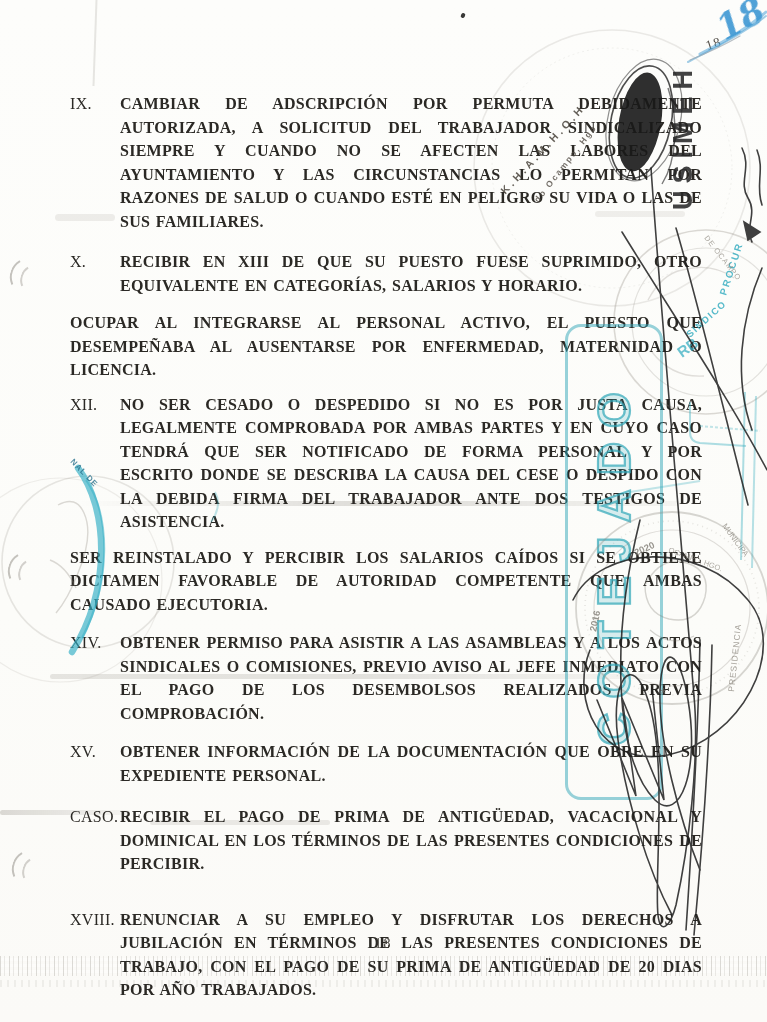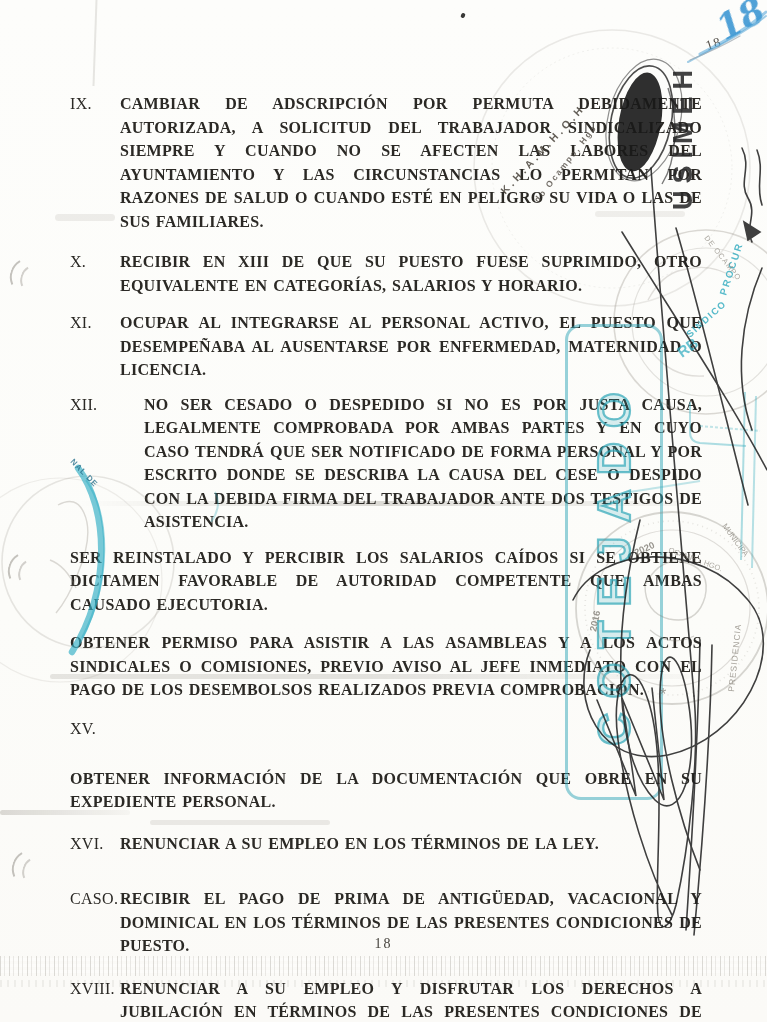--- a/index.html
+++ b/index.html
@@ -14,24 +14,24 @@
   .item .num{
     flex:0 0 50px;width:50px;font-weight:400;font-size:16px;line-height:23.5px;
     color:#2b2925;letter-spacing:.3px;white-space:nowrap;
   }
   .item .txt{
     flex:1;font-weight:700;font-size:16px;line-height:23.5px;color:#2b2925;
     text-align:justify;letter-spacing:.25px;word-spacing:1.5px;
   }
   .item:nth-child(2){margin-top:17px;}
   .item:nth-child(3){margin-top:14px;}
-  .item:nth-child(4){margin-top:11px;gap:24px;}
+  .item:nth-child(4){margin-top:11px;}
   .item:nth-child(5){margin-top:12px;}
   .item:nth-child(6){margin-top:15px;}
-  .item:nth-child(7){margin-top:15px;flex-direction:column;}
+  .item:nth-child(7){margin-top:15px;}
   .item:nth-child(8){margin-top:18px;}
   .item:nth-child(9){margin-top:32px;}
   .item:nth-child(10){margin-top:19px;}
   
   .pn-bottom{position:absolute;left:0;right:0;top:936px;text-align:center;
     font-size:14px;letter-spacing:2px;color:#45423c;}
   .pn-top{position:absolute;left:706px;top:36px;font-size:13.5px;color:#55514b;
     letter-spacing:1px;transform:rotate(-18deg);}
   .pn-hand{position:absolute;left:716px;top:-2px;font-family:"DejaVu Serif",serif;
     font-style:italic;font-weight:700;font-size:35px;color:rgba(56,148,210,.88);
@@ -104,44 +104,40 @@
   <div class="doc">
     <div class="item">
       <span class="num">IX.</span>
       <span class="txt">CAMBIAR DE ADSCRIPCIÓN POR PERMUTA DEBIDAMENTE AUTORIZADA, A SOLICITUD DEL TRABAJADOR SINDICALIZADO SIEMPRE Y CUANDO NO SE AFECTEN LAS LABORES DEL AYUNTAMIENTO Y LAS CIRCUNSTANCIAS LO PERMITAN POR RAZONES DE SALUD O CUANDO ESTÉ EN PELIGRO SU VIDA O LAS DE SUS FAMILIARES.</span>
     </div>
     <div class="item">
       <span class="num">X.</span>
       <span class="txt">RECIBIR EN XIII DE QUE SU PUESTO FUESE SUPRIMIDO, OTRO EQUIVALENTE EN CATEGORÍAS, SALARIOS Y HORARIO.</span>
     </div>
     <div class="item">
-      <span class="num">XI.</span>
       <span class="txt">OCUPAR AL INTEGRARSE AL PERSONAL ACTIVO, EL PUESTO QUE DESEMPEÑABA AL AUSENTARSE POR ENFERMEDAD, MATERNIDAD O LICENCIA.</span>
     </div>
     <div class="item">
       <span class="num">XII.</span>
       <span class="txt">NO SER CESADO O DESPEDIDO SI NO ES POR JUSTA CAUSA, LEGALMENTE COMPROBADA POR AMBAS PARTES Y EN CUYO CASO TENDRÁ QUE SER NOTIFICADO DE FORMA PERSONAL Y POR ESCRITO DONDE SE DESCRIBA LA CAUSA DEL CESE O DESPIDO CON LA DEBIDA FIRMA DEL TRABAJADOR ANTE DOS TESTIGOS DE ASISTENCIA.</span>
     </div>
     <div class="item">
       <span class="txt">SER REINSTALADO Y PERCIBIR LOS SALARIOS CAÍDOS SI SE OBTIENE DICTAMEN FAVORABLE DE AUTORIDAD COMPETENTE QUE AMBAS CAUSADO EJECUTORIA.</span>
     </div>
     <div class="item">
+      <span class="num">XIV.</span>
       <span class="txt">OBTENER PERMISO PARA ASISTIR A LAS ASAMBLEAS Y A LOS ACTOS SINDICALES O COMISIONES, PREVIO AVISO AL JEFE INMEDIATO CON EL PAGO DE LOS DESEMBOLSOS REALIZADOS PREVIA COMPROBACIÓN.</span>
     </div>
     <div class="item">
       <span class="num">XV.</span>
       <span class="txt">OBTENER INFORMACIÓN DE LA DOCUMENTACIÓN QUE OBRE EN SU EXPEDIENTE PERSONAL.</span>
     </div>
     <div class="item">
-      <span class="num">XVI.</span>
-      <span class="txt">RENUNCIAR A SU EMPLEO EN LOS TÉRMINOS DE LA LEY.</span>
-    </div>
-    <div class="item">
       <span class="num">CASO.</span>
-      <span class="txt">RECIBIR EL PAGO DE PRIMA DE ANTIGÜEDAD, VACACIONAL Y DOMINICAL EN LOS TÉRMINOS DE LAS PRESENTES CONDICIONES DE PUESTO.</span>
+      <span class="txt">RECIBIR EL PAGO DE PRIMA DE ANTIGÜEDAD, VACACIONAL Y DOMINICAL EN LOS TÉRMINOS DE LAS PRESENTES CONDICIONES DE PERCIBIR.</span>
     </div>
     <div class="item">
       <span class="num">XVIII.</span>
       <span class="txt">RENUNCIAR A SU EMPLEO Y DISFRUTAR LOS DERECHOS A JUBILACIÓN EN TÉRMINOS DE LAS PRESENTES CONDICIONES DE TRABAJO, CON EL PAGO DE SU PRIMA DE ANTIGÜEDAD DE 20 DIAS POR AÑO TRABAJADOS.</span>
     </div>
   </div>
 
   <div class="pn-top">18</div>
   <div class="pn-hand">18</div>
   <div class="pn-bottom">18</div>

